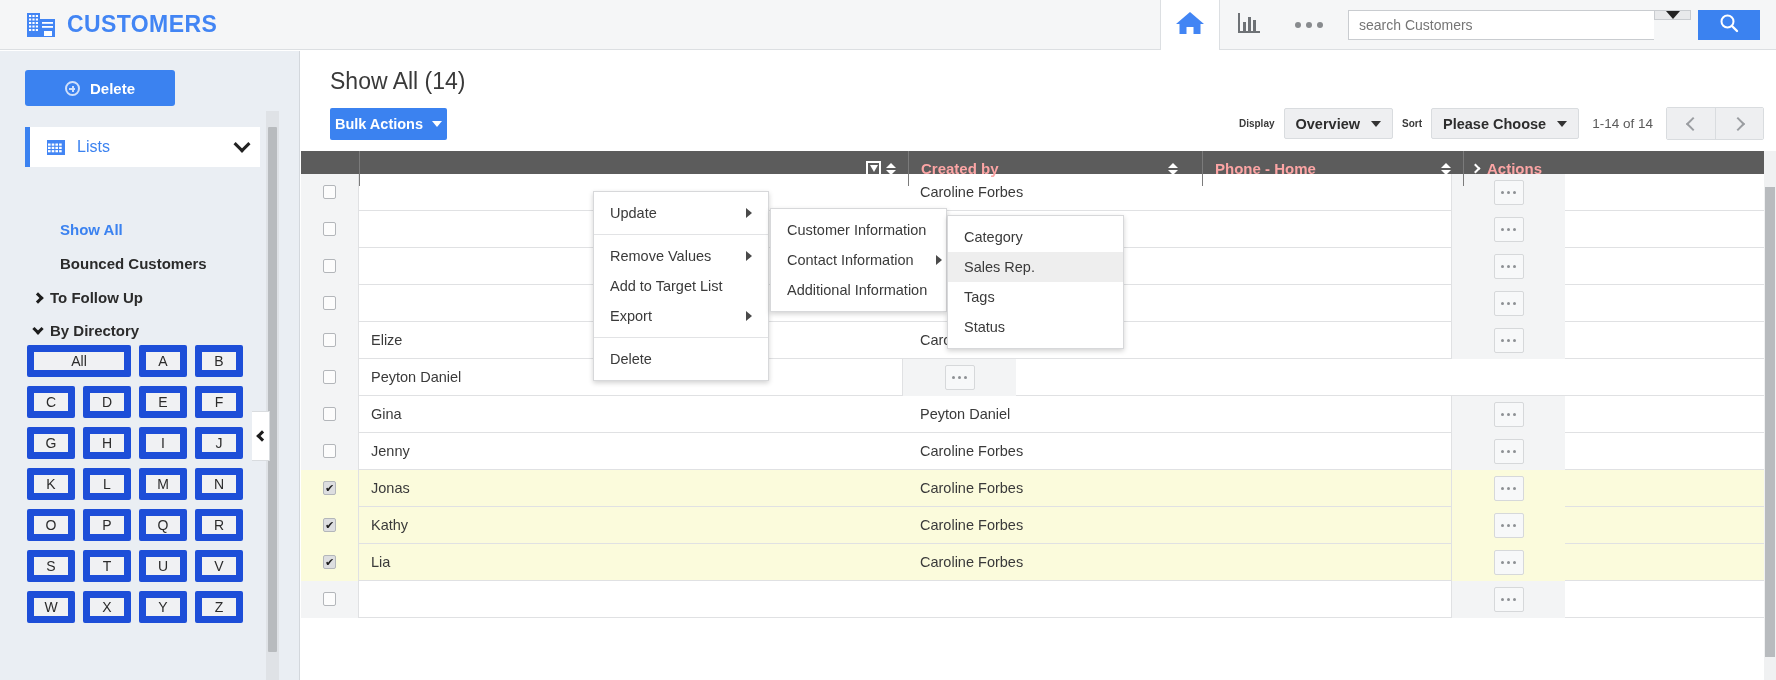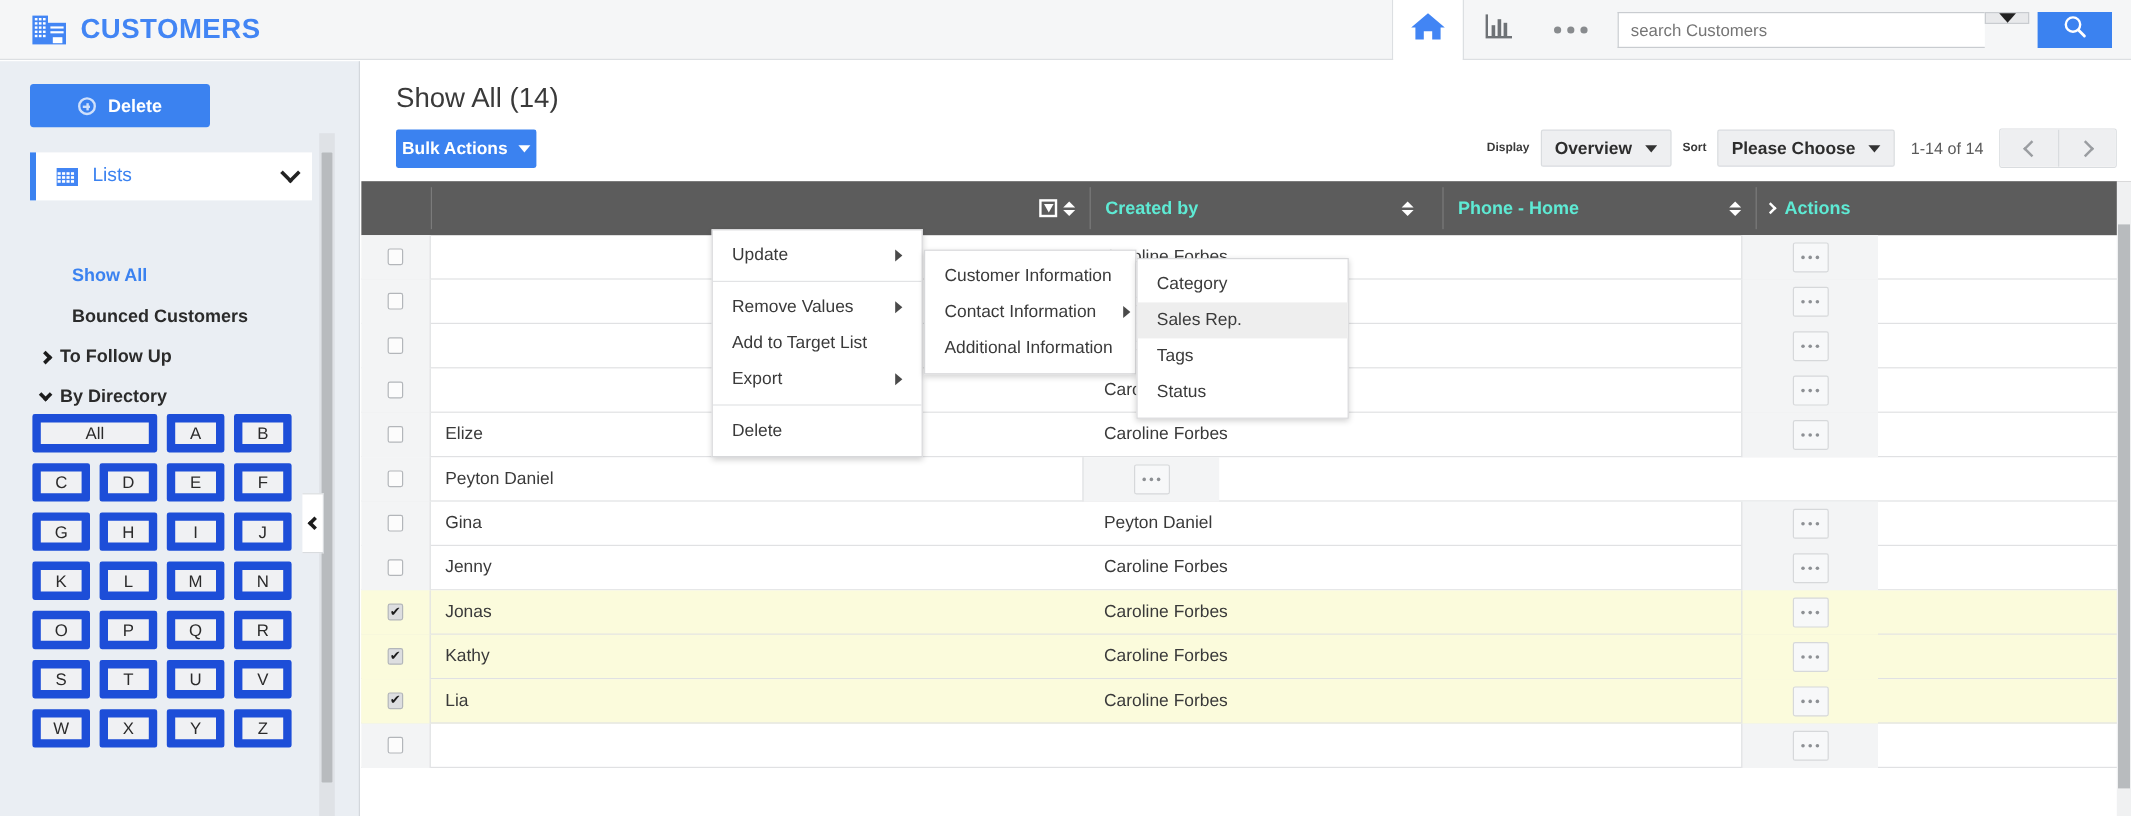--- a/index.html
+++ b/index.html
@@ -189,22 +189,22 @@
   .pg + .pg { border-left: 1px solid #d9dcdf; }
   .ch-l, .ch-r {
     width: 10px; height: 10px; border-top: 2px solid #9a9da1; border-right: 2px solid #9a9da1;
   }
   .ch-l { transform: rotate(-135deg); margin-left: 4px; }
   .ch-r { transform: rotate(45deg); margin-right: 4px; }
 
   
   .tbl { position: absolute; left: 0; top: 100px; width: 1475px; }
   .thead {
-    display: flex; height: 45px; background: #5c5c5c; color: #5eead4;
-    font-size: 15px; font-weight: bold; align-items: center;
+    display: flex; height: 23px; background: #5c5c5c; color: #fca5a5;
+    font-size: 15px; font-weight: bold; 
   }
   .th { height: 35px; display: flex; align-items: center; position: relative; }
   .th + .th { border-left: 1px solid #7b7b7b; }
   .th-cb { width: 58px; }
   .th-name { width: 549px; padding: 0 12px; justify-content: flex-end; gap: 5px; }
   .th-created { width: 282px; padding: 0 12px; justify-content: space-between; }
   .th-phone { width: 261px; padding: 0 12px; justify-content: space-between; margin-left: 12px; }
   .th-actions { width: 114px; padding: 0 8px; gap: 8px; }
   .filter-ic {
     width: 15px; height: 15px; border: 2px solid #fff; display:flex;align-items:center;justify-content:center;

